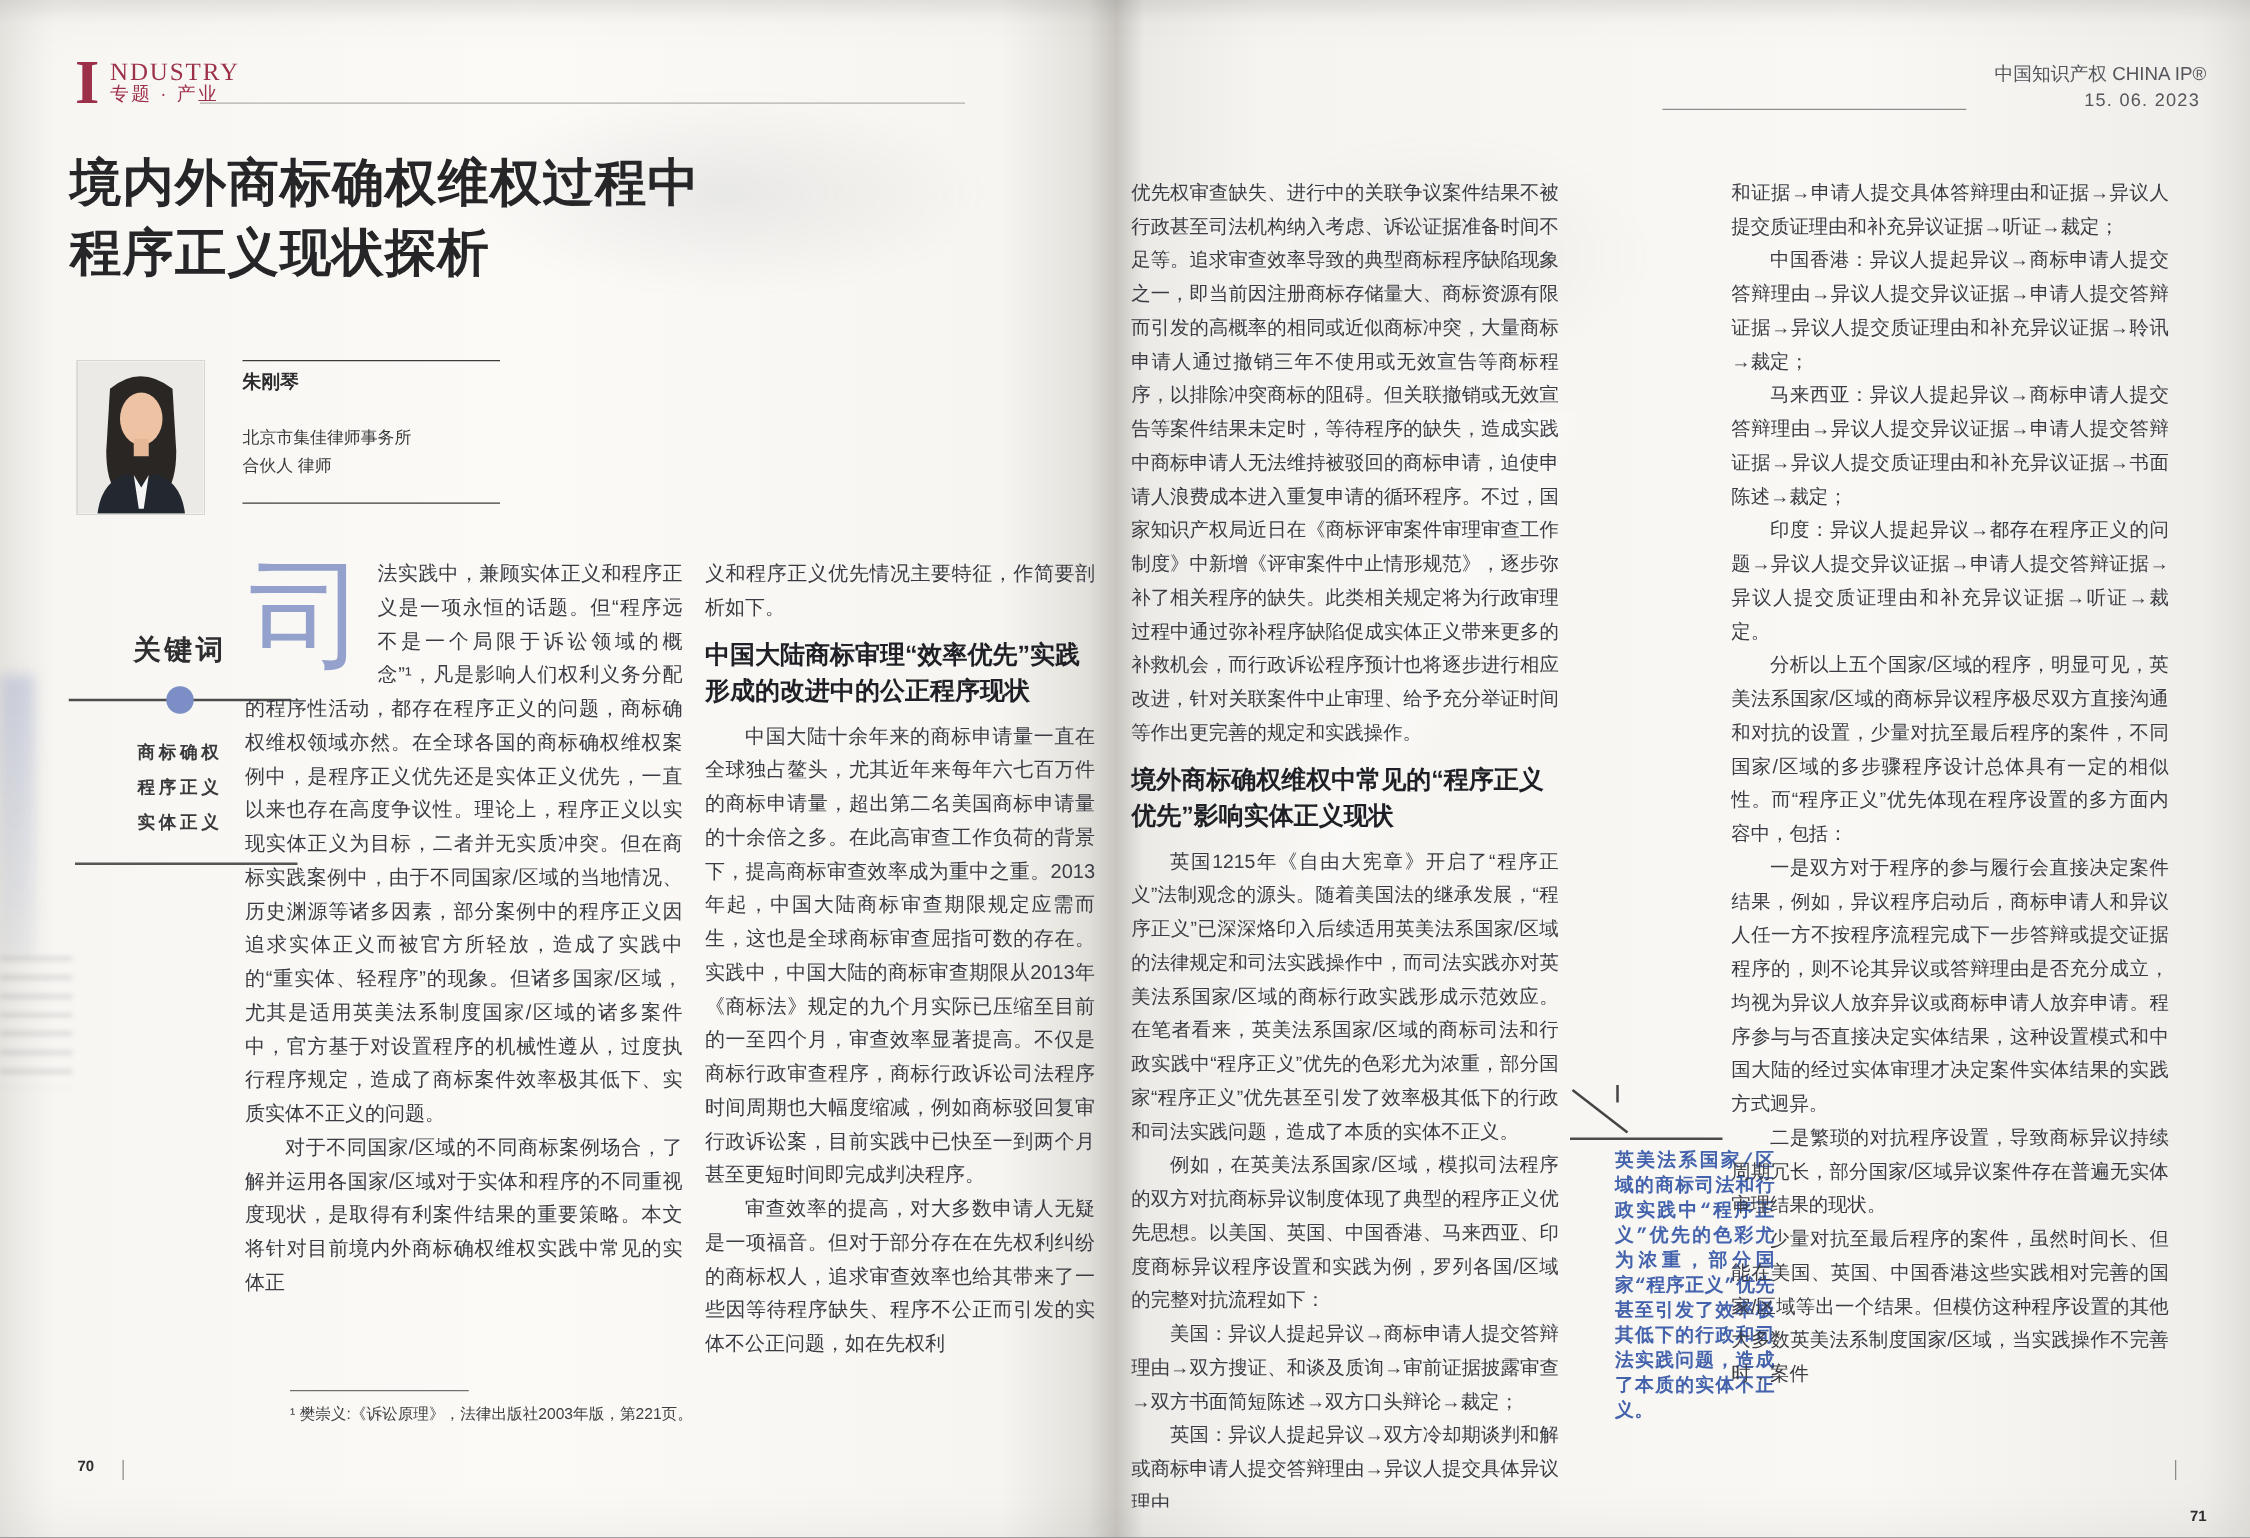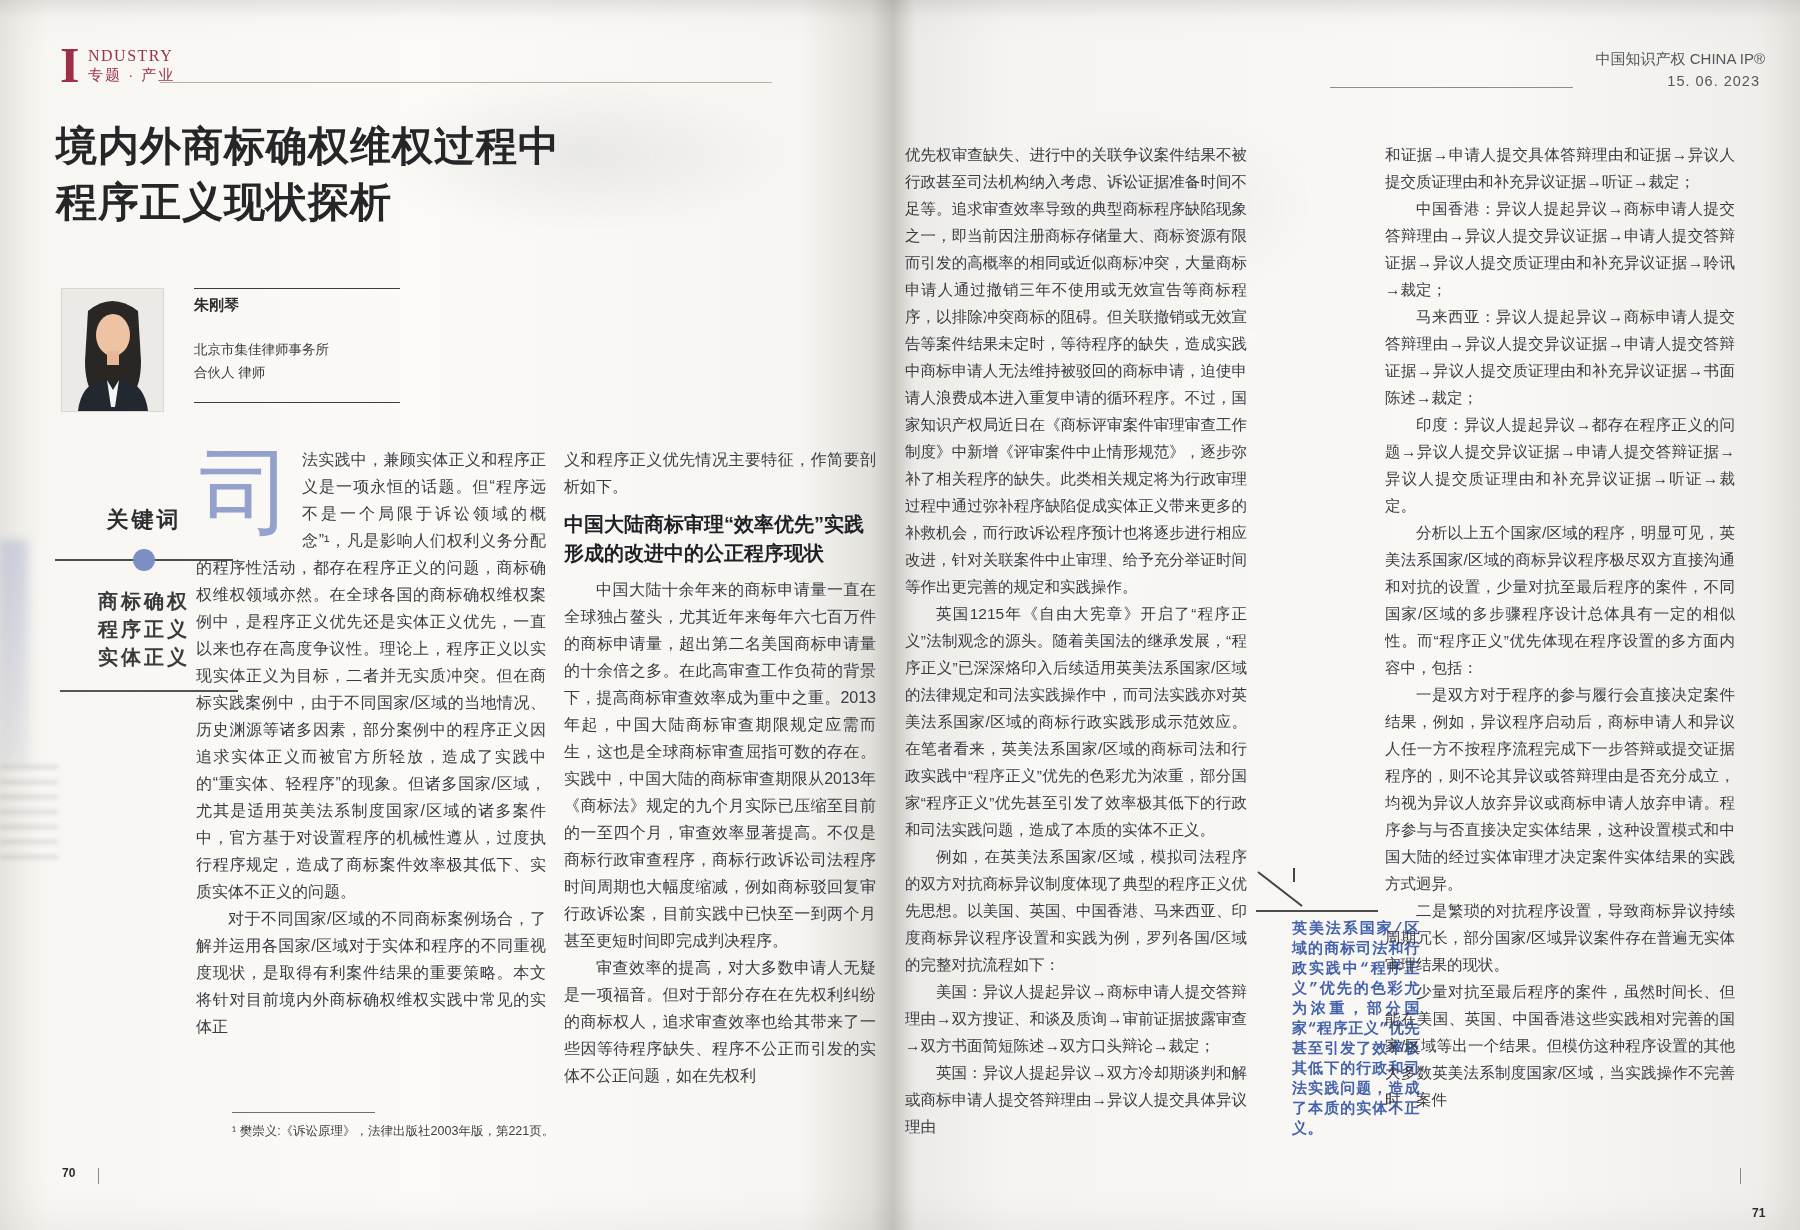--- a/index.html
+++ b/index.html
@@ -11,40 +11,40 @@
       linear-gradient(90deg,#edebe6 0,#f7f6f2 45px,#fbfaf7 420px,#f6f5f1 800px,
         #e2e0db 870px,#c9c6c1 893px,#ebeae6 915px,#f5f4f0 1010px,
         #f9f8f5 1480px,#f0eeea 1760px,#e8e6e1 1800px);
     box-shadow:inset 0 0 50px rgba(0,0,0,.07);
   }
   .abs{position:absolute;}
   
   .hdr-initial{left:60px;top:42px;font-family:"Liberation Serif","DejaVu Serif",serif;
     font-size:50px;line-height:46px;font-weight:700;color:#9d3049;}
   .hdr-word{left:88px;top:47px;font-family:"Liberation Serif","DejaVu Serif",serif;
-    font-size:16px;letter-spacing:1.5px;color:#9d3049;}
+    font-size:20px;letter-spacing:1.5px;color:#9d3049;}
   .hdr-sub{left:88px;top:66px;font-size:15px;letter-spacing:2px;color:#9d3049;}
   .hdr-line{left:160px;top:82px;width:612px;height:1px;background:#b3b0aa;}
   
   .title{left:56px;top:118px;width:740px;font-size:41px;line-height:56px;
     font-weight:700;color:#262628;letter-spacing:1px;}
   
   .photo{left:62px;top:289px;width:101px;height:122px;overflow:hidden;
     box-shadow:0 0 0 1px #d8d6d1;}
   .a-rule{height:1px;background:#3c3c3c;}
   .a-name{left:194px;top:296px;font-size:15px;font-weight:700;color:#2c2c2e;}
   .a-org{left:194px;top:338px;width:220px;font-size:13.5px;line-height:23px;color:#3a3a3c;}
   
   .kw-wrap{left:55px;top:505px;width:178px;text-align:center;}
   .kw-label{font-size:22px;font-weight:700;color:#2e2e30;letter-spacing:3px;}
   .kw-div{position:relative;margin:14px 0 16px;height:22px;}
   .kw-div .ln{position:absolute;left:0;right:0;top:10px;height:2px;background:#4c4c4c;}
   .kw-div .dot{position:absolute;left:50%;top:0;margin-left:-11px;width:22px;height:22px;
     border-radius:50%;background:#7b8fc6;}
-  .kw-item{font-size:20px;font-weight:700;color:#3a3a3c;letter-spacing:3px;line-height:28px;}
+  .kw-item{font-size:14px;font-weight:700;color:#3a3a3c;letter-spacing:3px;line-height:28px;}
   .kw-close{left:60px;top:690px;width:178px;height:2px;background:#555;}
   
   .col{color:#3b3c43;text-align:justify;}
   .col p{margin:0;text-indent:2em;}
   .col p.noindent{text-indent:0;}
   .lcol{font-size:16px;line-height:27px;}
   .rcol{font-size:15.5px;line-height:27px;}
   .col1{left:196px;top:446px;width:350px;height:604px;overflow:hidden;}
   .col2{left:564px;top:446px;width:312px;height:640px;overflow:hidden;}
   .colA{left:905px;top:141px;width:342px;height:1065px;overflow:hidden;}
@@ -154,20 +154,21 @@
 
   <div class="abs pgnum" style="left:62px;top:1166px;">70</div>
   <div class="abs pgbar" style="left:98px;top:1168px;"></div>
 
   <div class="abs rh-brand">中国知识产权 CHINA IP®</div>
   <div class="abs rh-date">15. 06. 2023</div>
   <div class="abs rh-line"></div>
 
   <div class="abs col rcol colA">
     <p class="noindent">优先权审查缺失、进行中的关联争议案件结果不被行政甚至司法机构纳入考虑、诉讼证据准备时间不足等。追求审查效率导致的典型商标程序缺陷现象之一，即当前因注册商标存储量大、商标资源有限而引发的高概率的相同或近似商标冲突，大量商标申请人通过撤销三年不使用或无效宣告等商标程序，以排除冲突商标的阻碍。但关联撤销或无效宣告等案件结果未定时，等待程序的缺失，造成实践中商标申请人无法维持被驳回的商标申请，迫使申请人浪费成本进入重复申请的循环程序。不过，国家知识产权局近日在《商标评审案件审理审查工作制度》中新增《评审案件中止情形规范》，逐步弥补了相关程序的缺失。此类相关规定将为行政审理过程中通过弥补程序缺陷促成实体正义带来更多的补救机会，而行政诉讼程序预计也将逐步进行相应改进，针对关联案件中止审理、给予充分举证时间等作出更完善的规定和实践操作。</p>
+    <p class="bodyhead">境外商标确权维权中常见的“程序正义优先”影响实体正义现状</p>
     <p>英国1215年《自由大宪章》开启了“程序正义”法制观念的源头。随着美国法的继承发展，“程序正义”已深深烙印入后续适用英美法系国家/区域的法律规定和司法实践操作中，而司法实践亦对英美法系国家/区域的商标行政实践形成示范效应。在笔者看来，英美法系国家/区域的商标司法和行政实践中“程序正义”优先的色彩尤为浓重，部分国家“程序正义”优先甚至引发了效率极其低下的行政和司法实践问题，造成了本质的实体不正义。</p>
     <p>例如，在英美法系国家/区域，模拟司法程序的双方对抗商标异议制度体现了典型的程序正义优先思想。以美国、英国、中国香港、马来西亚、印度商标异议程序设置和实践为例，罗列各国/区域的完整对抗流程如下：</p>
     <p>美国：异议人提起异议→商标申请人提交答辩理由→双方搜证、和谈及质询→审前证据披露审查→双方书面简短陈述→双方口头辩论→裁定；</p>
     <p>英国：异议人提起异议→双方冷却期谈判和解或商标申请人提交答辩理由→异议人提交具体异议理由</p>
   </div>
 
   <div class="abs pq-icon">
     <svg width="50" height="44" viewBox="0 0 50 44">
       <line x1="2" y1="6" x2="46" y2="40" stroke="#444" stroke-width="2"></line>
       <line x1="38" y1="2" x2="38" y2="16" stroke="#444" stroke-width="2"></line>

